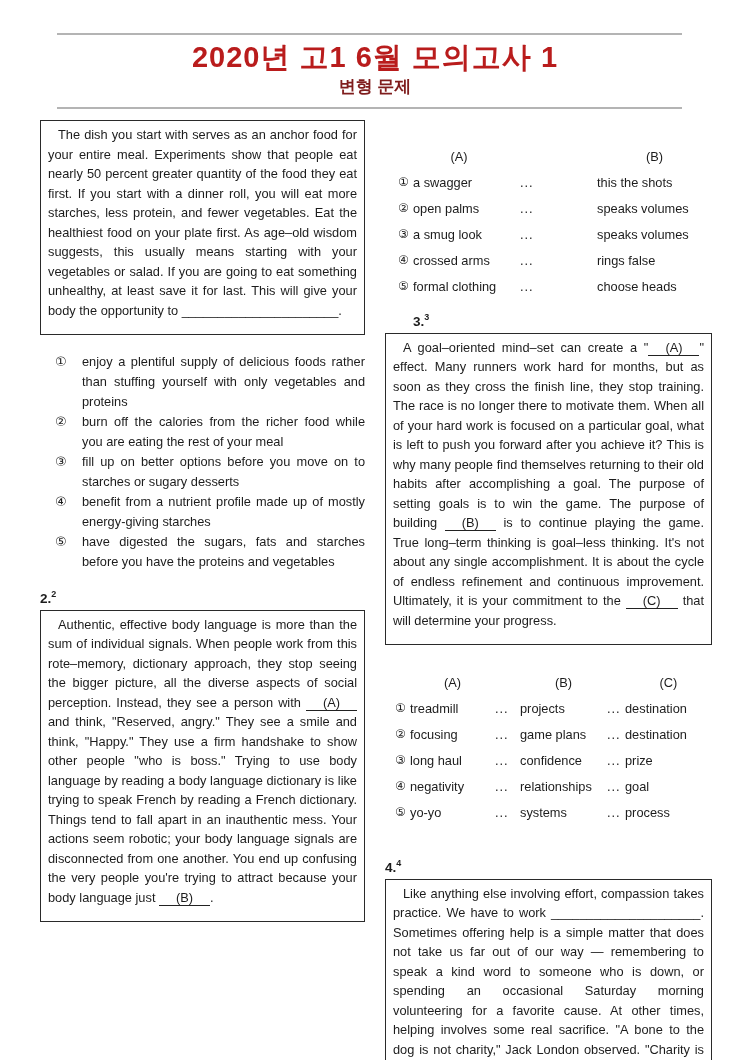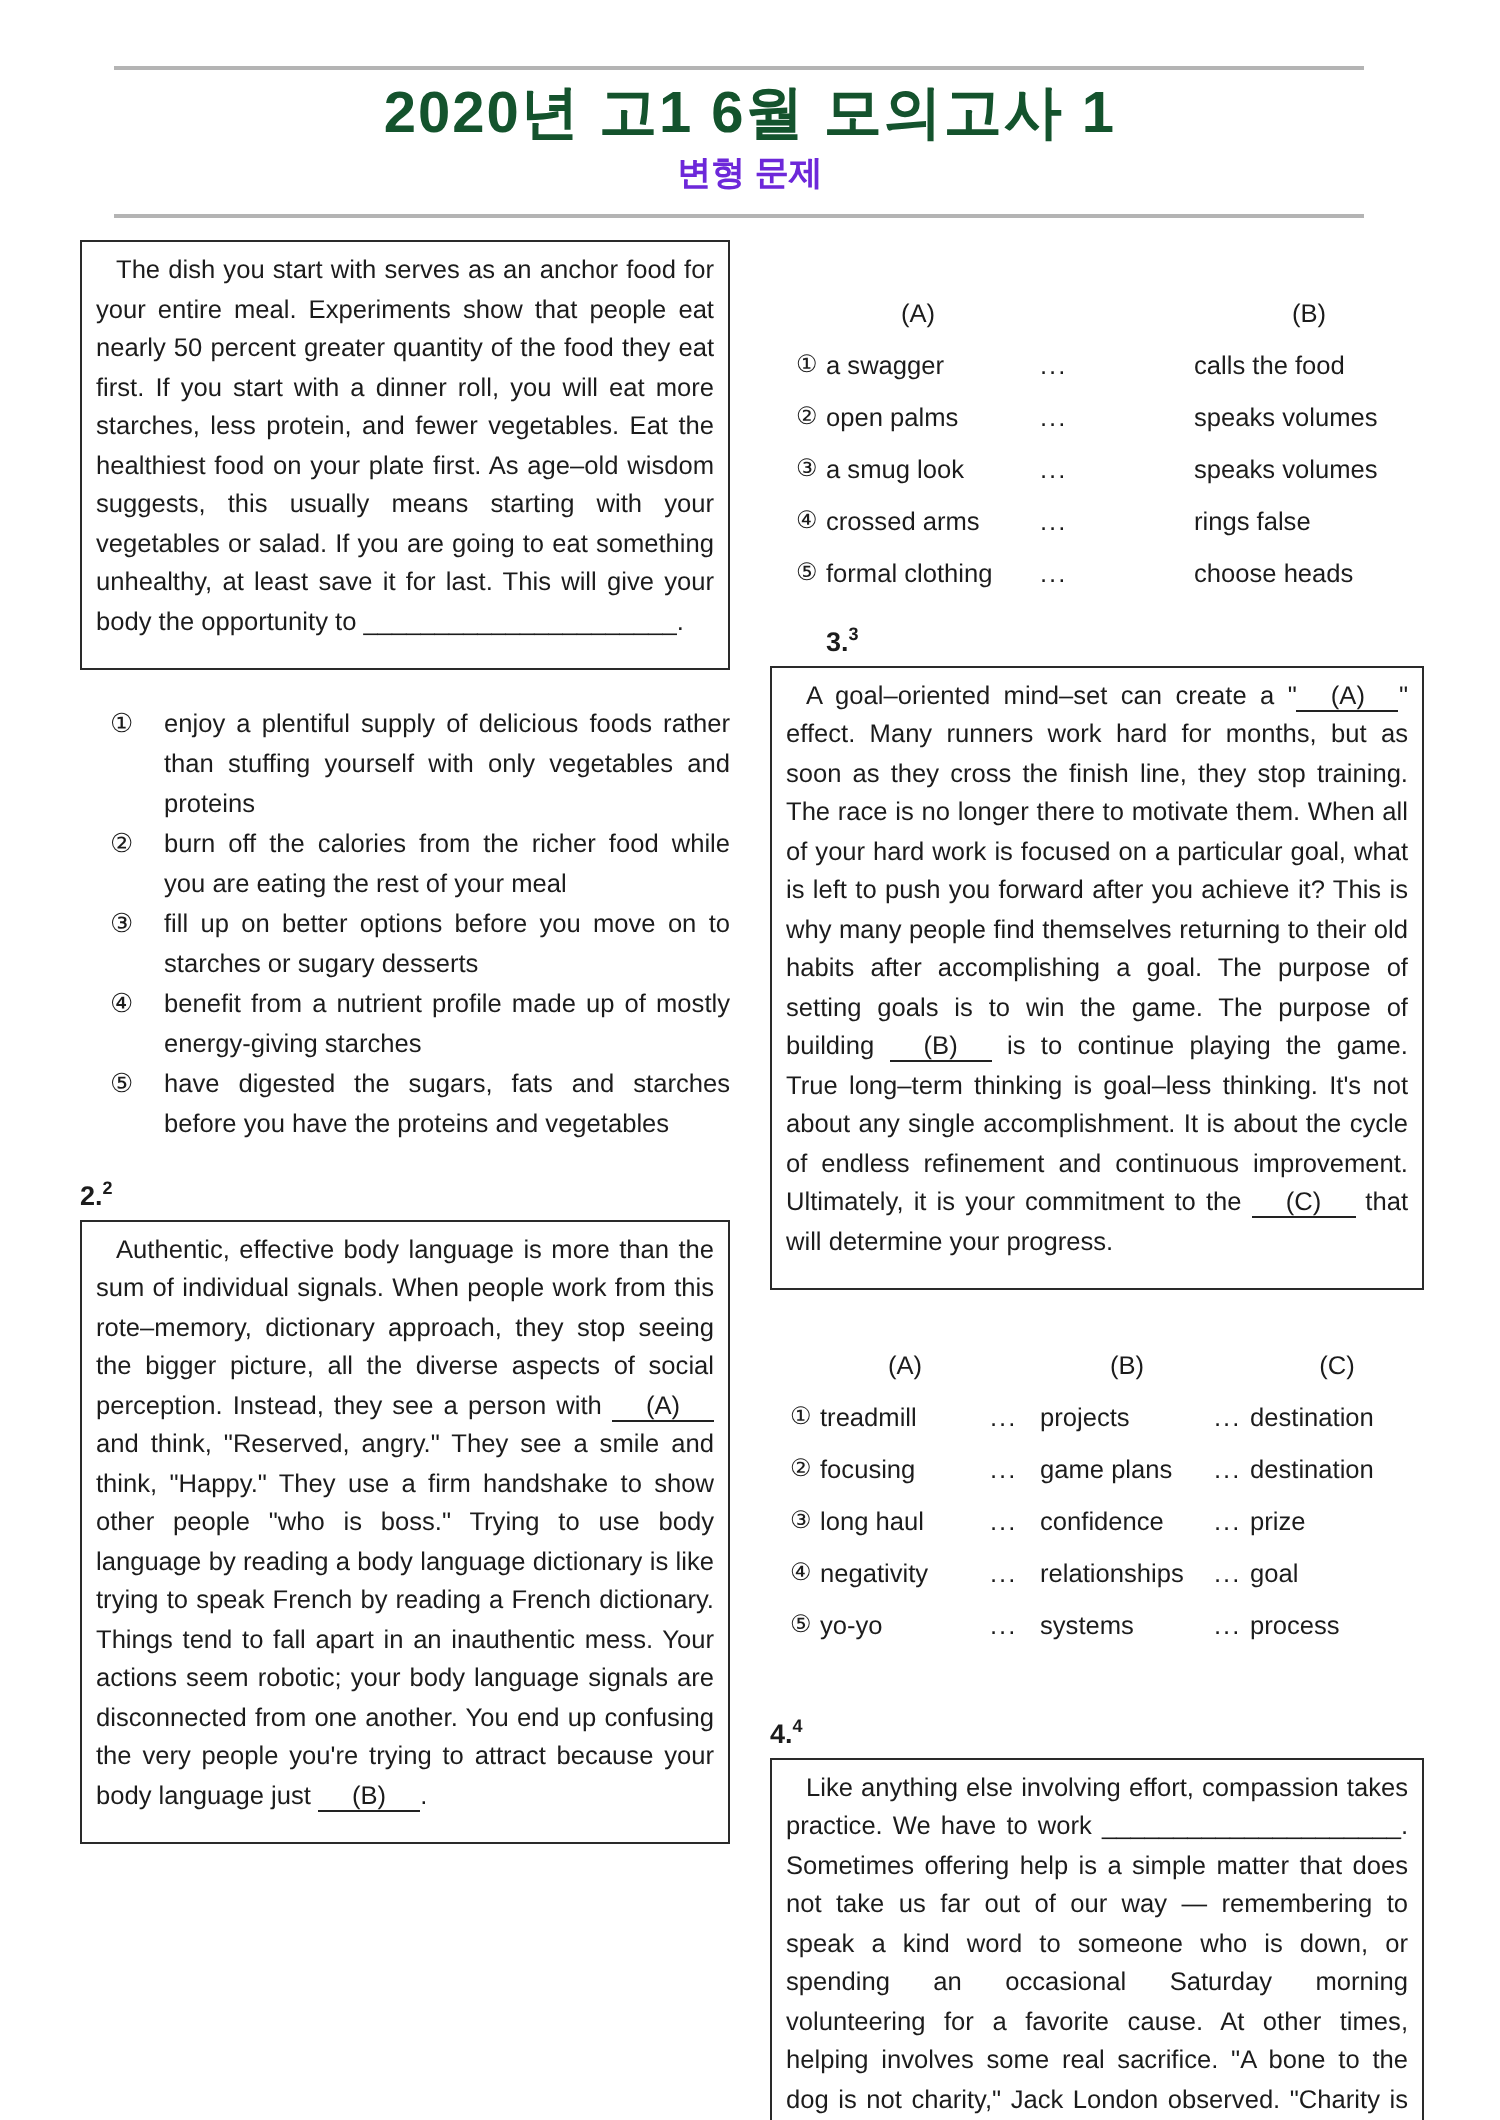--- a/index.html
+++ b/index.html
@@ -19,28 +19,28 @@
   }
   .rule-top { margin-top: 33px; }
   .rule-bottom { margin-top: 9px; }
 
   .doc-title {
     margin-top: 5px;
     text-align: center;
     font-size: 29px; font-weight: bold;
     letter-spacing: 1px;
     line-height: 34px;
-    color: #14532d;
+    color: #b91c1c;
   }
   .doc-subtitle {
     text-align: center;
     font-size: 17px; font-weight: bold;
     line-height: 22px;
     margin-top: 2px;
-    color: #6d28d9;
+    color: #7f1d1d;
   }
 
   .columns {
     display: flex;
     padding: 0 38px 0 40px;
     gap: 20px;
     margin-top: 9px;
   }
   .col-left  { width: 325px; flex: 0 0 325px; }
   .col-right { width: 327px; flex: 0 0 327px; }
@@ -169,21 +169,21 @@
 
       <div class="anstable tbl-q2">
         <div class="tbl2-head">
           <span class="h-a">(A)</span>
           <span class="h-b">(B)</span>
         </div>
         <div class="tbl2-row">
             <span class="cnum">①</span>
             <span>a swagger</span>
             <span class="dots">...</span>
-            <span>calls the food</span>
+            <span>this the shots</span>
           </div>
         <div class="tbl2-row">
             <span class="cnum">②</span>
             <span>open palms</span>
             <span class="dots">...</span>
             <span>speaks volumes</span>
           </div>
         <div class="tbl2-row">
             <span class="cnum">③</span>
             <span>a smug look</span>

